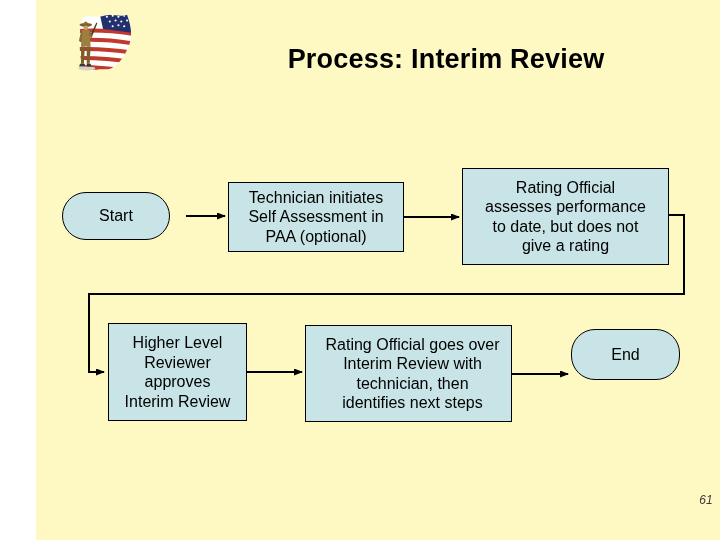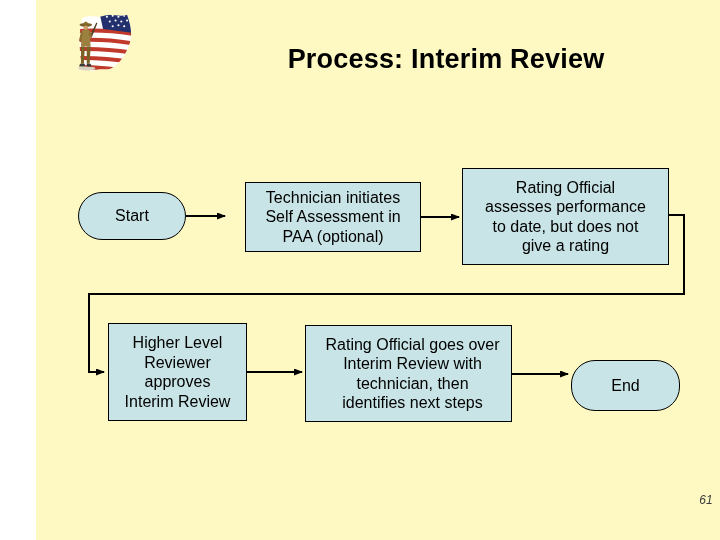--- a/index.html
+++ b/index.html
@@ -56,26 +56,26 @@
     font-size: 16px;
     line-height: 19.5px;
   }
   .node .label {
     white-space: pre-line;
     padding: 0 3px;
   }
   .terminator {
     border-radius: 24px;
   }
-  #node-start   { left: 42px;  top: 192px; width: 108px; height: 48px; }
-  #node-tech    { left: 209px; top: 182px; width: 176px; height: 70px; }
+  #node-start   { left: 26px;  top: 192px; width: 108px; height: 48px; }
+  #node-tech    { left: 192px; top: 182px; width: 176px; height: 70px; }
   #node-rating1 { left: 426px; top: 168px; width: 207px; height: 97px; }
   #node-hlr     { left: 72px;  top: 323px; width: 139px; height: 98px; }
   #node-rating2 { left: 269px; top: 325px; width: 207px; height: 97px; padding-left: 8px; }
-  #node-end     { left: 535px; top: 360px; width: 109px; height: 51px; }
+  #node-end     { left: 535px; top: 329px; width: 109px; height: 51px; }
   .page-number {
     position: absolute;
     left: 650px;
     top: 493px;
     width: 40px;
     font-size: 12px;
     color: #3c3c3c;
     text-align: center;
     font-style: italic;
   }

